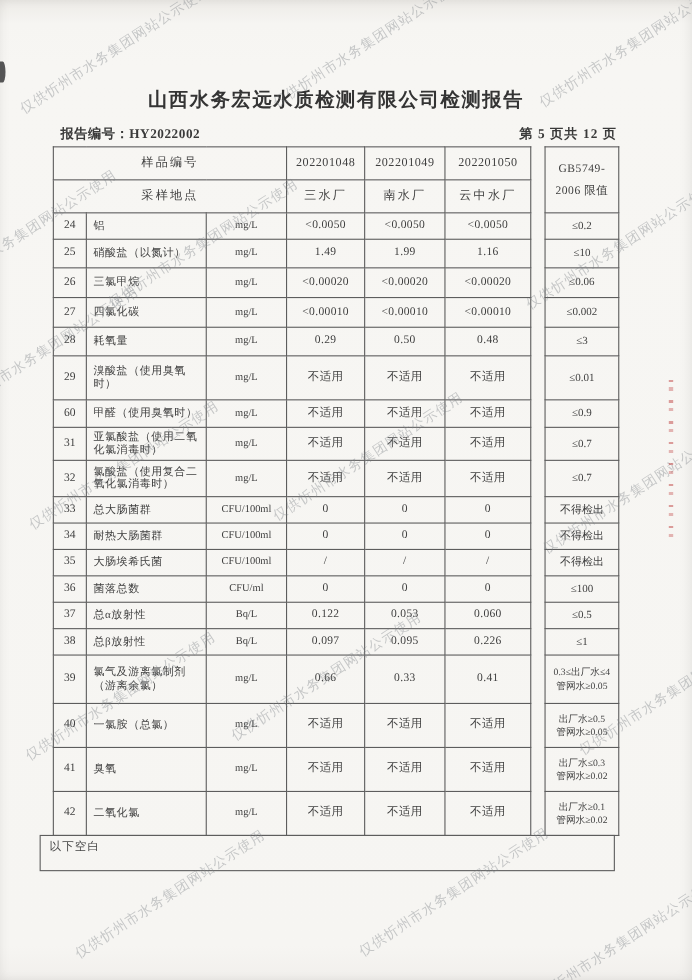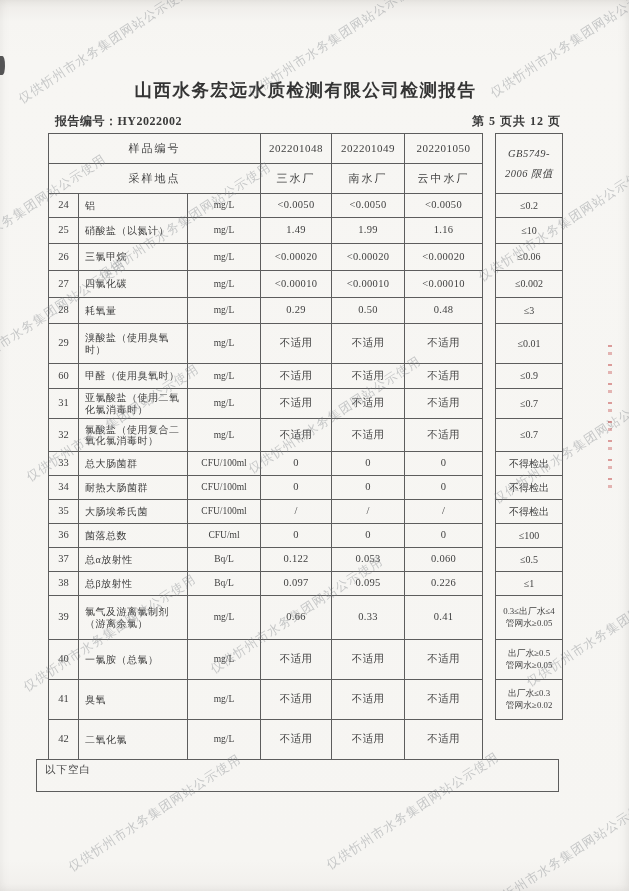--- a/index.html
+++ b/index.html
@@ -42,21 +42,21 @@
   table.limits{left:495px;width:68px;}
   th,td{border:1px solid #5d5d5d;padding:0;overflow:hidden;
         font-weight:normal;text-align:center;vertical-align:middle;line-height:1.15;}
   .main thead th{height:29px;font-size:11px;letter-spacing:2px;text-align:center;}
   .main thead th.sid{letter-spacing:.5px;}
   td.no{font-size:10.5px;}
   td.name{text-align:left;padding:1px 3px 1px 6px;letter-spacing:.5px;font-size:10px;}
   td.unit{font-size:9.5px;letter-spacing:0;}
   td.val{font-size:10.5px;letter-spacing:.3px;}
   .limits th{height:59px;font-size:10.5px;letter-spacing:.5px;}
-  .limits th div{line-height:1.9;font-style:italic;}
+  .limits th div{line-height:1.9;}
   .limits td{font-size:10px;}
   .limits td.two{font-size:8.8px;line-height:1.35;letter-spacing:0;}
   
   .blank-row{
     position:absolute;left:36px;top:759px;width:513px;height:28px;
     border:1px solid #5d5d5d;font-size:10.5px;letter-spacing:1px;color:#454545;
     padding:3px 0 0 8px;
   }
   
   .smudge{position:absolute;left:0;top:56px;width:5px;height:19px;background:#38383a;border-radius:0 60% 60% 0;opacity:.85;z-index:4;}
@@ -376,20 +376,26 @@
             <div>出厂水≥0.5</div>
             <div>管网水≥0.05</div>
           </td>
         </tr>
         <tr style="height: 40px;">
           <td class="two">
             <div>出厂水≤0.3</div>
             <div>管网水≥0.02</div>
           </td>
         </tr>
+        <tr style="height: 40px;">
+          <td class="two">
+            <div>出厂水≥0.1</div>
+            <div>管网水≥0.02</div>
+          </td>
+        </tr>
       </tbody>
   </table>
 
   <div class="blank-row">
     <span>以下空白</span>
   </div>
 
 </div>
 
 </body></html>

